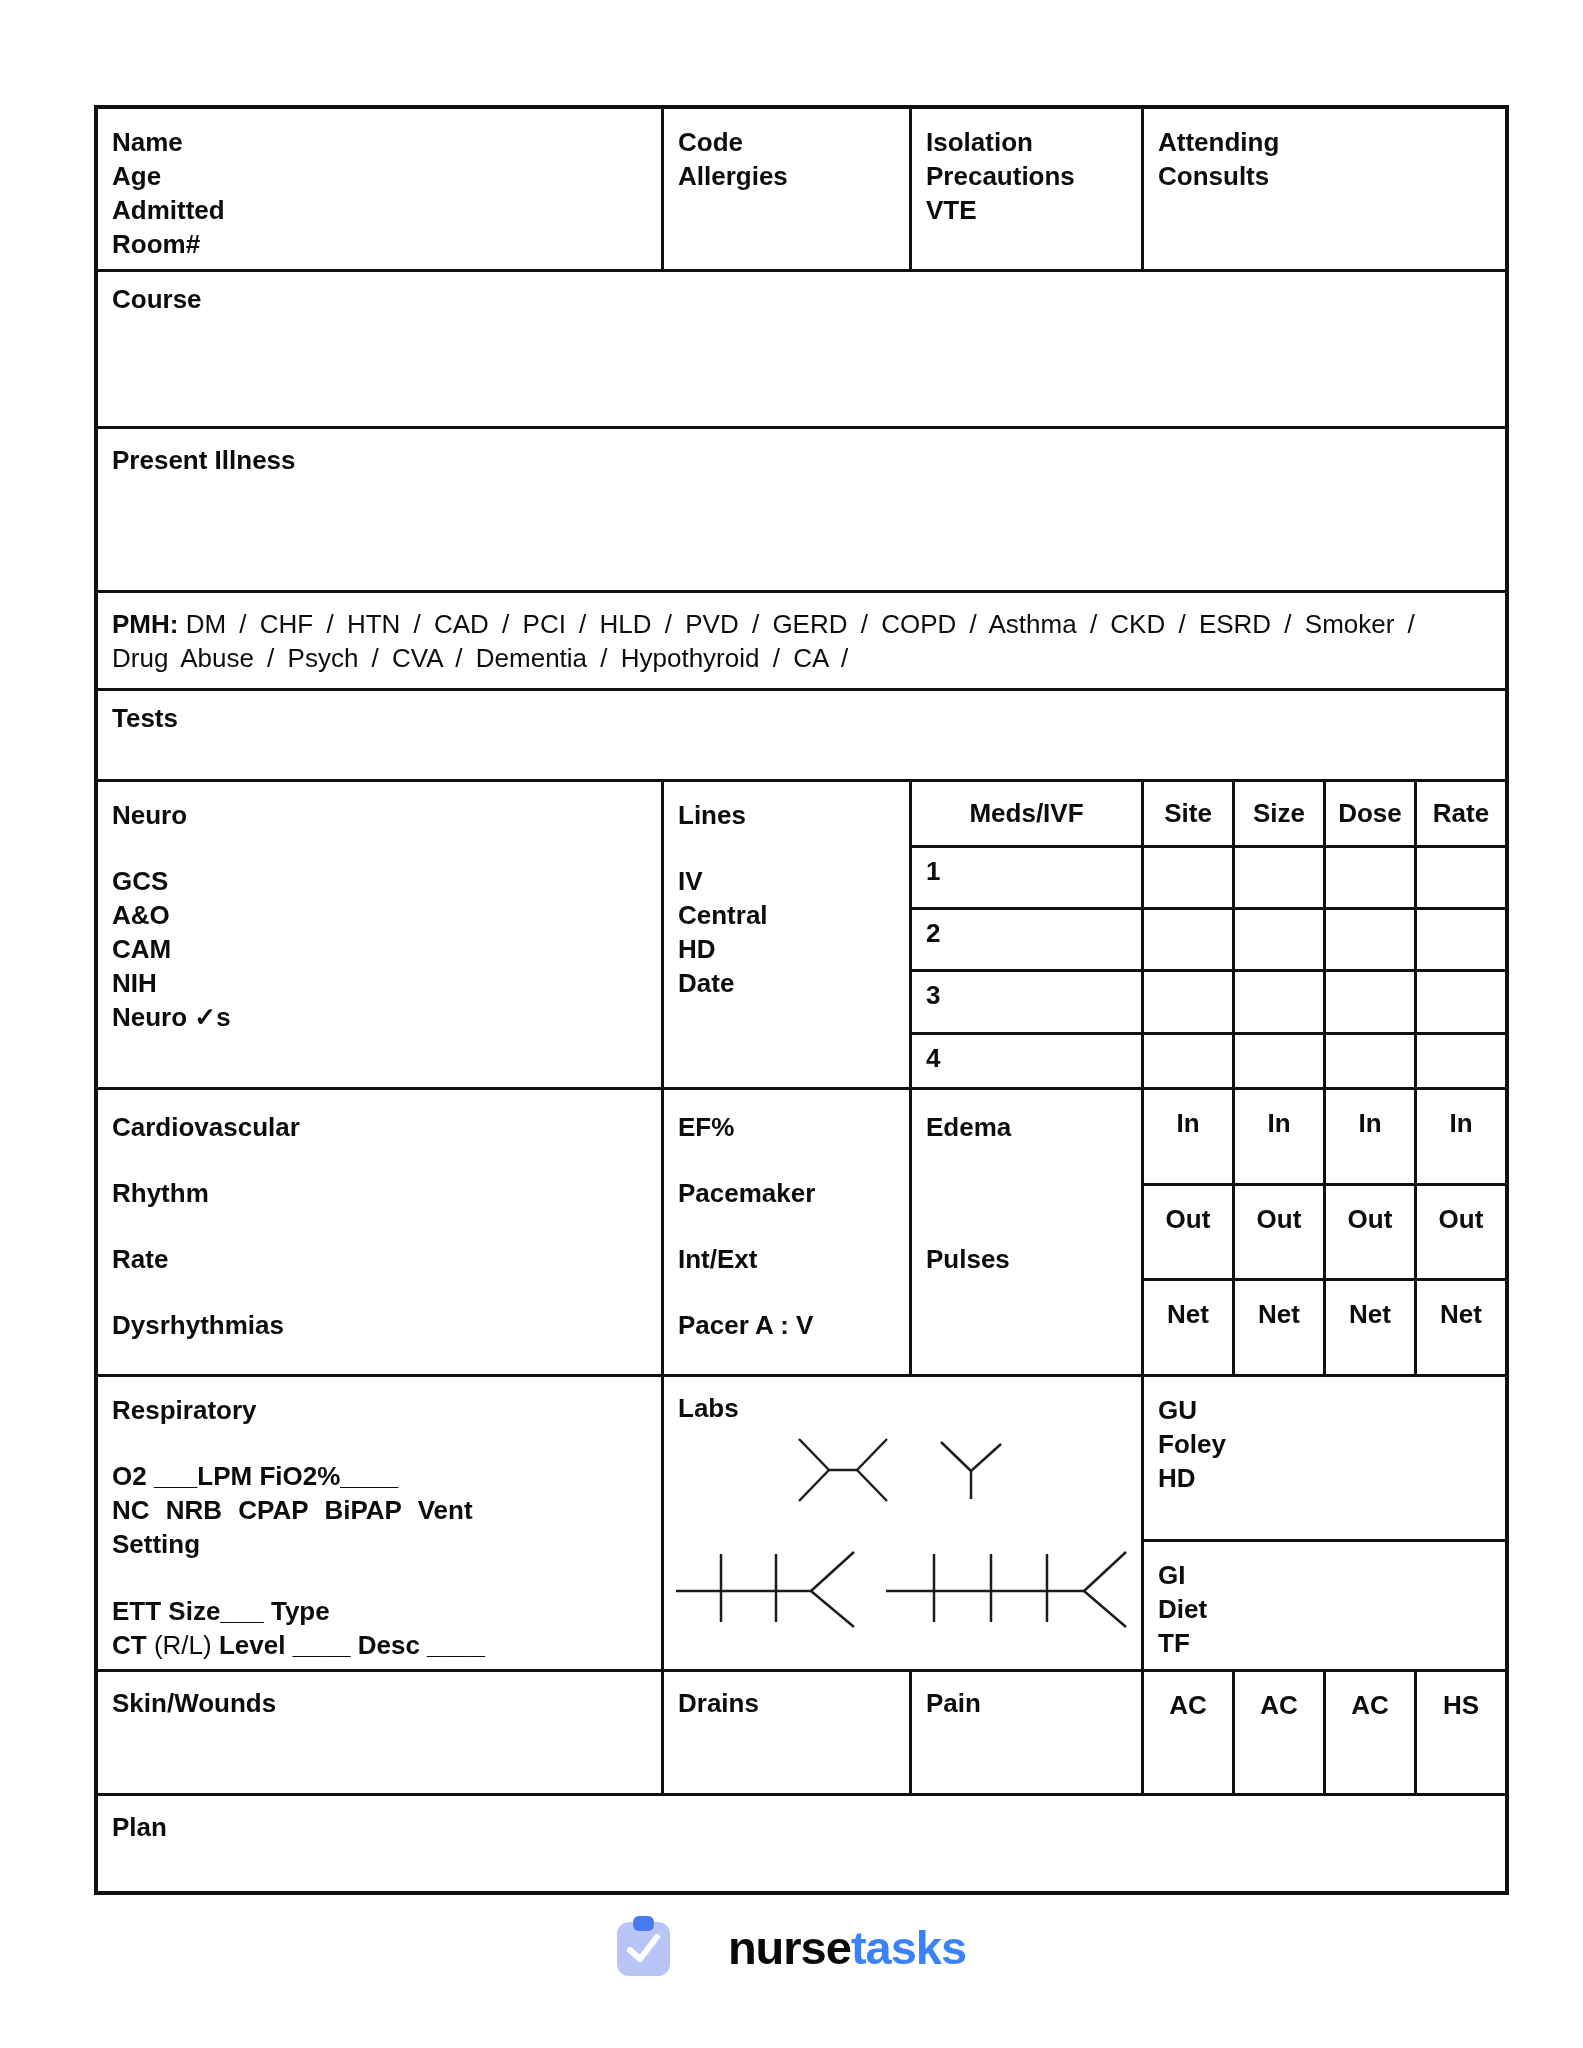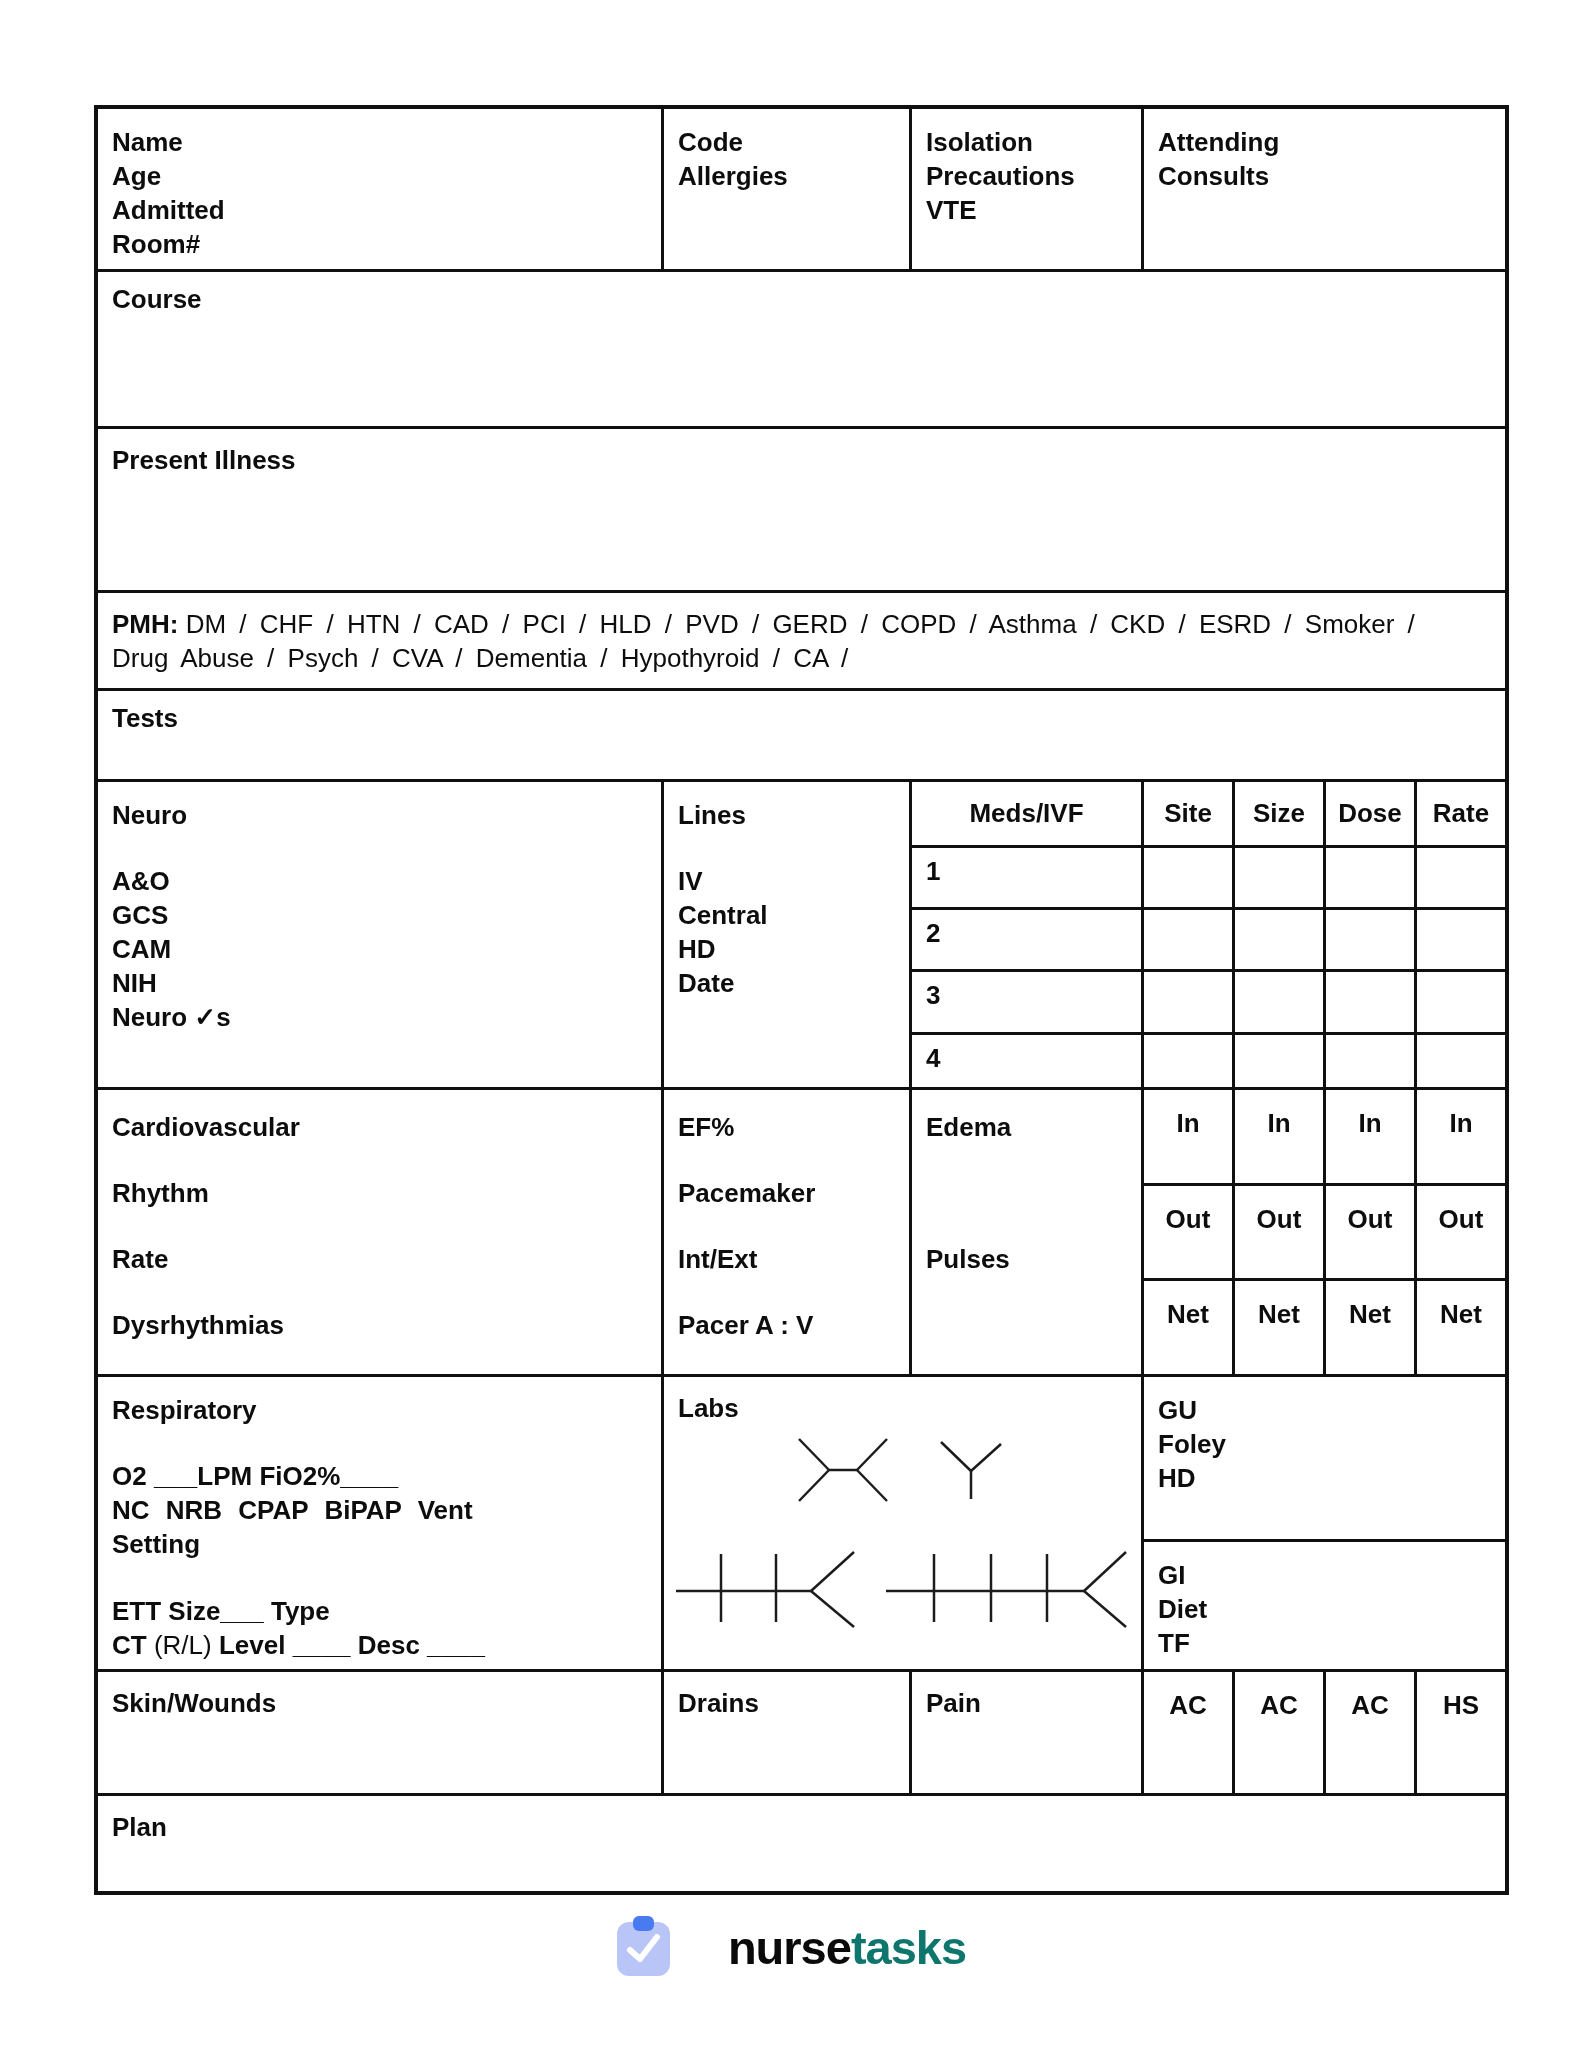--- a/index.html
+++ b/index.html
@@ -72,22 +72,22 @@
       <span class="b">PMH:</span>
       <span class="r pmh-text">DM / CHF / HTN / CAD / PCI / HLD / PVD / GERD / COPD / Asthma / CKD / ESRD / Smoker / Drug Abuse / Psych / CVA / Dementia / Hypothyroid / CA /</span>
     </div>
     <div class="cell" style="grid-area:5/1/6/8;padding:12px 16px 0 14px">
       <span class="b">Tests</span>
     </div>
 
     <div class="cell pad tight" style="grid-area:6/1/11/2">
       <div class="b">Neuro</div>
       <div class="gap32">
+        <div class="b">GCS</div>
         <div class="b">A&amp;O</div>
-        <div class="b">GCS</div>
         <div class="b">CAM</div>
         <div class="b">NIH</div>
         <div class="b">Neuro ✓s</div>
       </div>
     </div>
     <div class="cell pad tight" style="grid-area:6/2/11/3">
       <div class="b">Lines</div>
       <div class="gap32">
         <div class="b">IV</div>
         <div class="b">Central</div>
@@ -230,15 +230,15 @@
       <span class="b">Plan</span>
     </div>
   </div>
 
   <div class="logo">
     <svg width="53" height="62" viewBox="0 0 53 62">
       <rect x="0" y="6" width="53" height="54" rx="12" style="fill: rgb(185, 197, 247);"></rect>
       <rect x="16" y="0" width="21" height="15" rx="6" style="fill: rgb(74, 122, 240);"></rect>
       <polyline points="13,34 23,43 40,21" style="stroke:#ffffff;stroke-width:6;stroke-linecap:round;stroke-linejoin:round;fill:none"></polyline>
     </svg>
-    <div class="logo-text"><span style="color: rgb(10, 10, 10); margin-left: 48px;">nurse</span><span style="color: #0f766e;">tasks</span></div>
+    <div class="logo-text"><span style="color: rgb(10, 10, 10); margin-left: 48px;">nurse</span><span style="color: #3b82f6;">tasks</span></div>
   </div>
 </div>
 
 </body></html>

